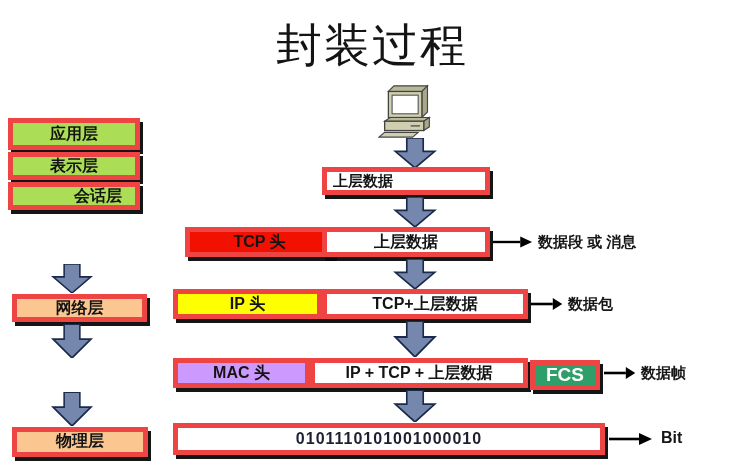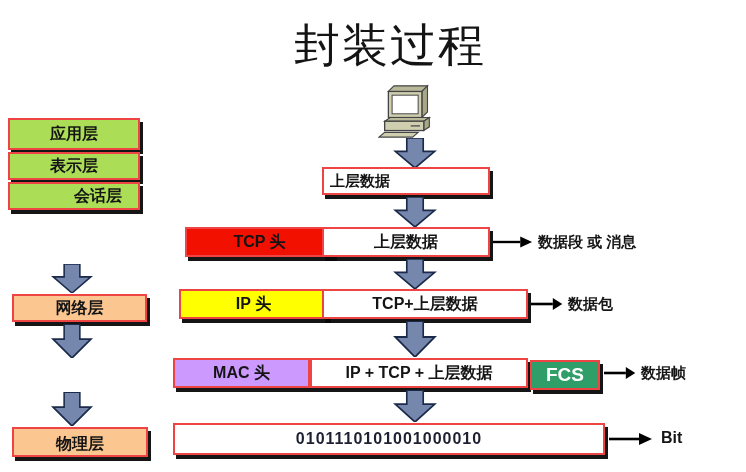--- a/index.html
+++ b/index.html
@@ -1,28 +1,28 @@
 <!DOCTYPE html>
 <html><head>
 <meta charset="utf-8">
 <style>
   html,body{margin:0;padding:0;background:#fff;}
   #canvas{
     position:relative;width:746px;height:472px;background:#ffffff;overflow:hidden;
     font-family:"Liberation Sans","DejaVu Sans",sans-serif;
   }
   .title{
-    position:absolute;left:235px;top:18px;width:310px;height:56px;
+    position:absolute;left:217px;top:18px;width:310px;height:56px;
     font-family:"Liberation Serif","DejaVu Serif",serif;
     font-size:46px;line-height:56px;text-align:center;color:#141414;font-weight:500;
     letter-spacing:2px;
   }
   .box{
     position:absolute;box-sizing:border-box;
-    border:2px solid #ef4444;
+    border:5px solid #ef4444;
     box-shadow:3px 4px 0 rgba(8,8,8,.95);
     display:flex;align-items:center;justify-content:center;
     font-size:16px;font-weight:600;color:#141414;background:#ffffff;
     white-space:nowrap;
   }
   .align-left{justify-content:flex-start;padding-left:6px;font-size:15px;}
   .green{background:#abdd57;}
   .orange{background:#fbc68f;}
   .red{background:#f21000;}
   .yellow{background:#ffff00;}
@@ -114,21 +114,21 @@
   <svg class="sidearrow" style="left:493px;top:235px;" width="40" height="14" viewBox="0 0 44 14">
       <line x1="0" y1="7" x2="30" y2="7"></line>
       <polygon points="30,1 43,7 30,13"></polygon>
     </svg>
   <div class="result-label" style="left:538px;top:233px;">数据段 或 消息</div>
 
   <svg class="blockarrow" style="left:392px;top:259px;" width="46" height="30" viewBox="0 0 56 36" preserveAspectRatio="none">
       <polygon points="18,0 38,0 38,16 52,16 28,36 4,16 18,16"></polygon>
     </svg>
 
-  <div class="box yellow" style="left:179px;top:289px;width:149px;height:30px;">
+  <div class="box yellow" style="left:173px;top:289px;width:149px;height:30px;">
       <span>IP 头</span>
     </div>
   <div class="box" style="left:322px;top:289px;width:206px;height:30px;">
       <span>TCP+上层数据</span>
     </div>
   <svg class="sidearrow" style="left:531px;top:297px;" width="32" height="14" viewBox="0 0 44 14" preserveAspectRatio="none">
       <line x1="0" y1="7" x2="30" y2="7"></line>
       <polygon points="30,1 43,7 30,13"></polygon>
     </svg>
   <div class="result-label" style="left:568px;top:295px;">数据包</div>

